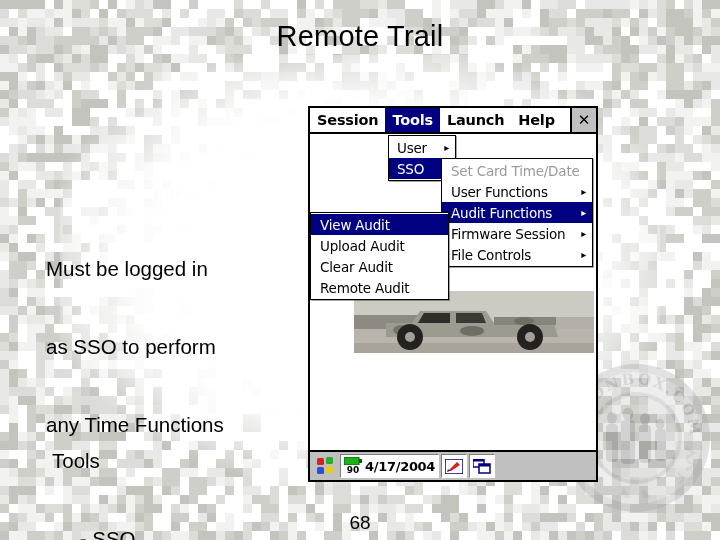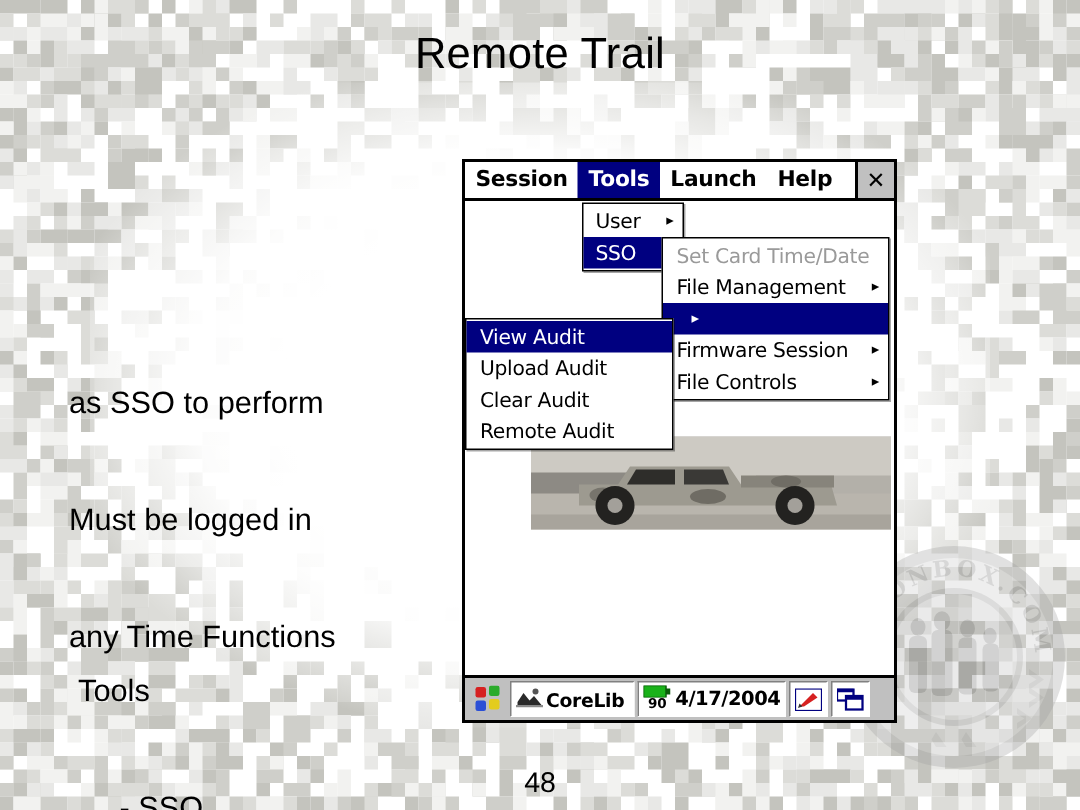--- a/index.html
+++ b/index.html
@@ -2107,32 +2107,32 @@
       <path d="M 84 126 l 7 10 l -7 0 l -3 -5 l 3 -5 z"></path>
     </g>
     <text font-family="DejaVu Serif, serif" font-size="15" font-weight="bold" fill="#7d7d7d" letter-spacing="2">
       <textPath href="#arcpath" startOffset="6%">GOONBOX.COM</textPath>
     </text>
   </svg>
 
   <div id="title">Remote Trail</div>
 
   <div id="note-block" class="body-text">
+    <div>Must be logged in</div>
     <div>as SSO to perform</div>
-    <div>Must be logged in</div>
     <div>any Time Functions</div>
   </div>
 
   <div id="summary-block" class="body-text">
     <div>Tools</div>
     <div class="indent-1"> - SSO</div>
     
   </div>
 
-  <div id="page-number">48</div>
+  <div id="page-number">68</div>
 
   <div id="device-window">
 
     <div id="menubar">
       <div class="menu-item">Session</div>
       <div class="menu-item active">Tools</div>
       <div class="menu-item">Launch</div>
       <div class="menu-item">Help</div>
       <div id="menubar-spacer"></div>
       <div id="close-button">✕</div>
@@ -2173,24 +2173,25 @@
           <span class="arrow"></span>
         </div>
       </div>
 
       <div class="menu-panel" id="sso-submenu">
         <div class="menu-row disabled">
           <span class="label">Set Card Time/Date</span>
           <span class="arrow"></span>
         </div>
         <div class="menu-row">
-          <span class="label">File Management</span>
+          <span class="label">User Functions</span>
           <span class="arrow">▸</span>
         </div>
         <div class="menu-row selected">
+          <span class="label">Audit Functions</span>
           <span class="arrow">▸</span>
         </div>
         <div class="menu-row">
           <span class="label">Firmware Session</span>
           <span class="arrow">▸</span>
         </div>
         <div class="menu-row">
           <span class="label">File Controls</span>
           <span class="arrow">▸</span>
         </div>
@@ -2217,29 +2218,20 @@
 
       <div class="tb-cell" id="start-cell">
         <svg width="19" height="19" viewBox="0 0 19 19">
           <rect x="1" y="1" width="7" height="7" rx="1.5" fill="#d62121"></rect>
           <rect x="10" y="0" width="7" height="7" rx="1.5" fill="#2bab2b"></rect>
           <rect x="1" y="10" width="7" height="7" rx="1.5" fill="#2b4fd6"></rect>
           <rect x="10" y="9" width="7" height="7" rx="1.5" fill="#e3cc1d"></rect>
         </svg>
       </div>
 
-      <div class="tb-cell tb-sunken" id="corelib-cell">
-        <svg width="18" height="16" viewBox="0 0 18 16">
-          <rect x="0" y="0" width="18" height="16" fill="#ffffff"></rect>
-          <path d="M1 10 L5 4 L9 9 L12 6 L17 12 L1 12 Z" fill="#2a2a2a"></path>
-          <circle cx="13" cy="3" r="2" fill="#555555"></circle>
-          <rect x="0" y="12" width="18" height="1.5" fill="#8a8a8a"></rect>
-        </svg>
-        <span id="corelib-label">CoreLib</span>
-      </div>
 
       <div class="tb-cell tb-sunken" id="clock-cell">
         <span id="battery-wrap">
           <svg width="18" height="8" viewBox="0 0 18 8">
             <rect x="0" y="0" width="15" height="8" fill="#19b219" stroke="#0a5c0a" stroke-width="1"></rect>
             <rect x="15" y="2" width="3" height="4" fill="#0a5c0a"></rect>
           </svg>
           <span id="battery-pct">90</span>
         </span>
         <span id="clock-label">4/17/2004</span>

